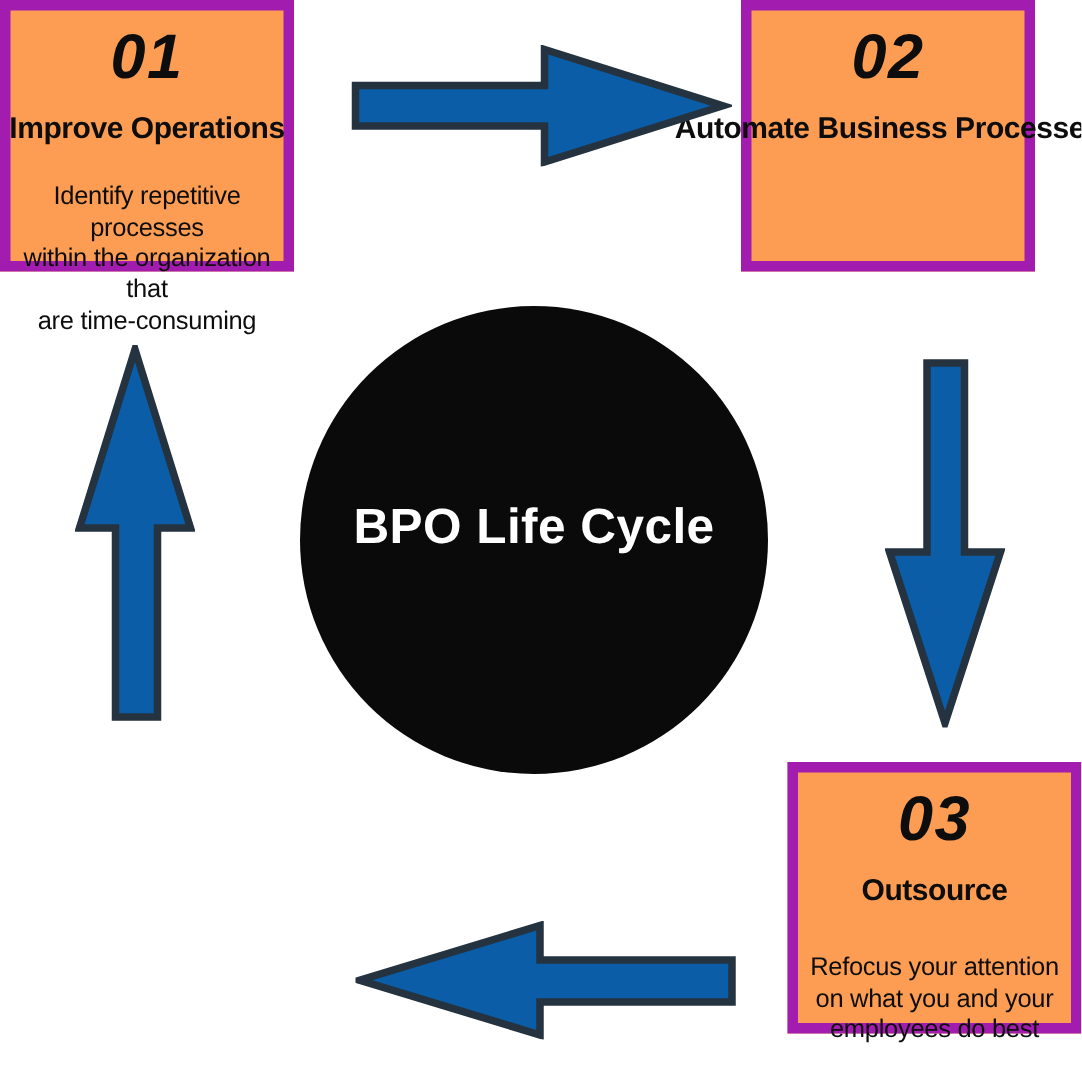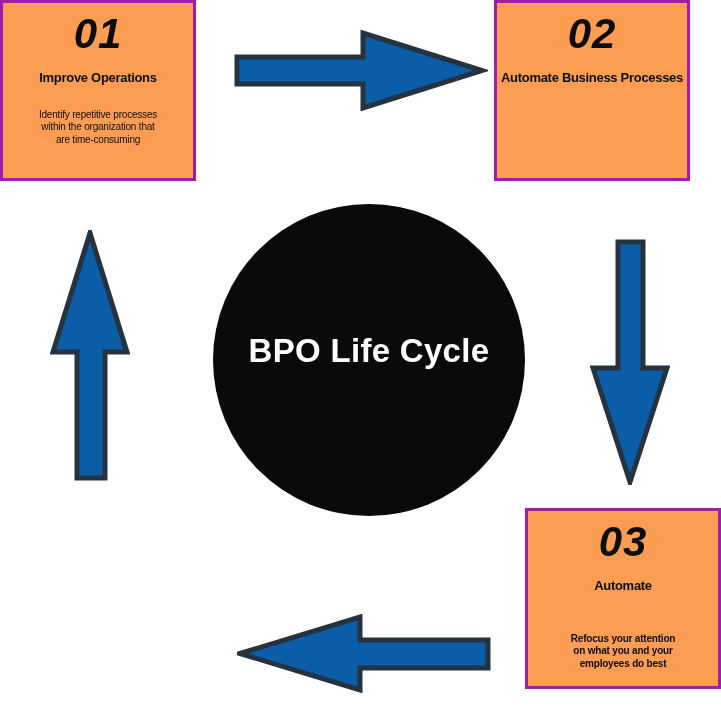--- a/index.html
+++ b/index.html
@@ -9,21 +9,21 @@
     height: 721px;
     background: #ffffff;
     font-family: "Liberation Sans", sans-serif;
     overflow: hidden;
   }
   .step-box {
     position: absolute;
     width: 196px;
     height: 181px;
     background: #FC9D53;
-    border: 3px solid #a21caf;
+    border: 7px solid #a21caf;
     box-sizing: border-box;
     display: flex;
     flex-direction: column;
     align-items: center;
     text-align: center;
     color: #0d0d0d;
   }
   .pos-tl { left: 0px;   top: 0px; }
   .pos-tr { left: 494px; top: 0px; }
   .pos-br { left: 525px; top: 508px; }
@@ -31,37 +31,37 @@
   .step-number {
     margin-top: 10px;
     font-size: 42px;
     font-weight: bold;
     font-style: italic;
     line-height: 1;
     letter-spacing: 1px;
   }
   .step-heading {
     margin-top: 16px;
-    font-size: 13px;
+    font-size: 20px;
     font-weight: bold;
     letter-spacing: -0.3px;
     white-space: nowrap;
     line-height: 1.1;
   }
   .step-desc {
     margin-top: 24px;
-    font-size: 10px;
+    font-size: 17px;
     line-height: 1.22;
     letter-spacing: -0.2px;
     white-space: pre-line;
   }
-  .desc-low { margin-top: 40px; font-weight: bold; }
+  .desc-low { margin-top: 30px; }
   .center-circle {
     position: absolute;
-    left: 213px;
+    left: 200px;
     top: 204px;
     width: 312px;
     height: 312px;
     border-radius: 50%;
     background: #0a0a0a;
     display: flex;
     align-items: center;
     justify-content: center;
   }
   .circle-title {
@@ -97,21 +97,21 @@
 are time-consuming</div>
   </div>
 
   <div class="step-box pos-tr">
     <div class="step-number">02</div>
     <div class="step-heading">Automate Business Processes</div>
   </div>
 
   <div class="step-box pos-br">
     <div class="step-number">03</div>
-    <div class="step-heading">Automate</div>
+    <div class="step-heading">Outsource</div>
     <div class="step-desc desc-low">Refocus your attention
 on what you and your
 employees do best</div>
   </div>
 
 
   <div class="center-circle">
     <div class="circle-title">BPO Life Cycle</div>
   </div>
 

